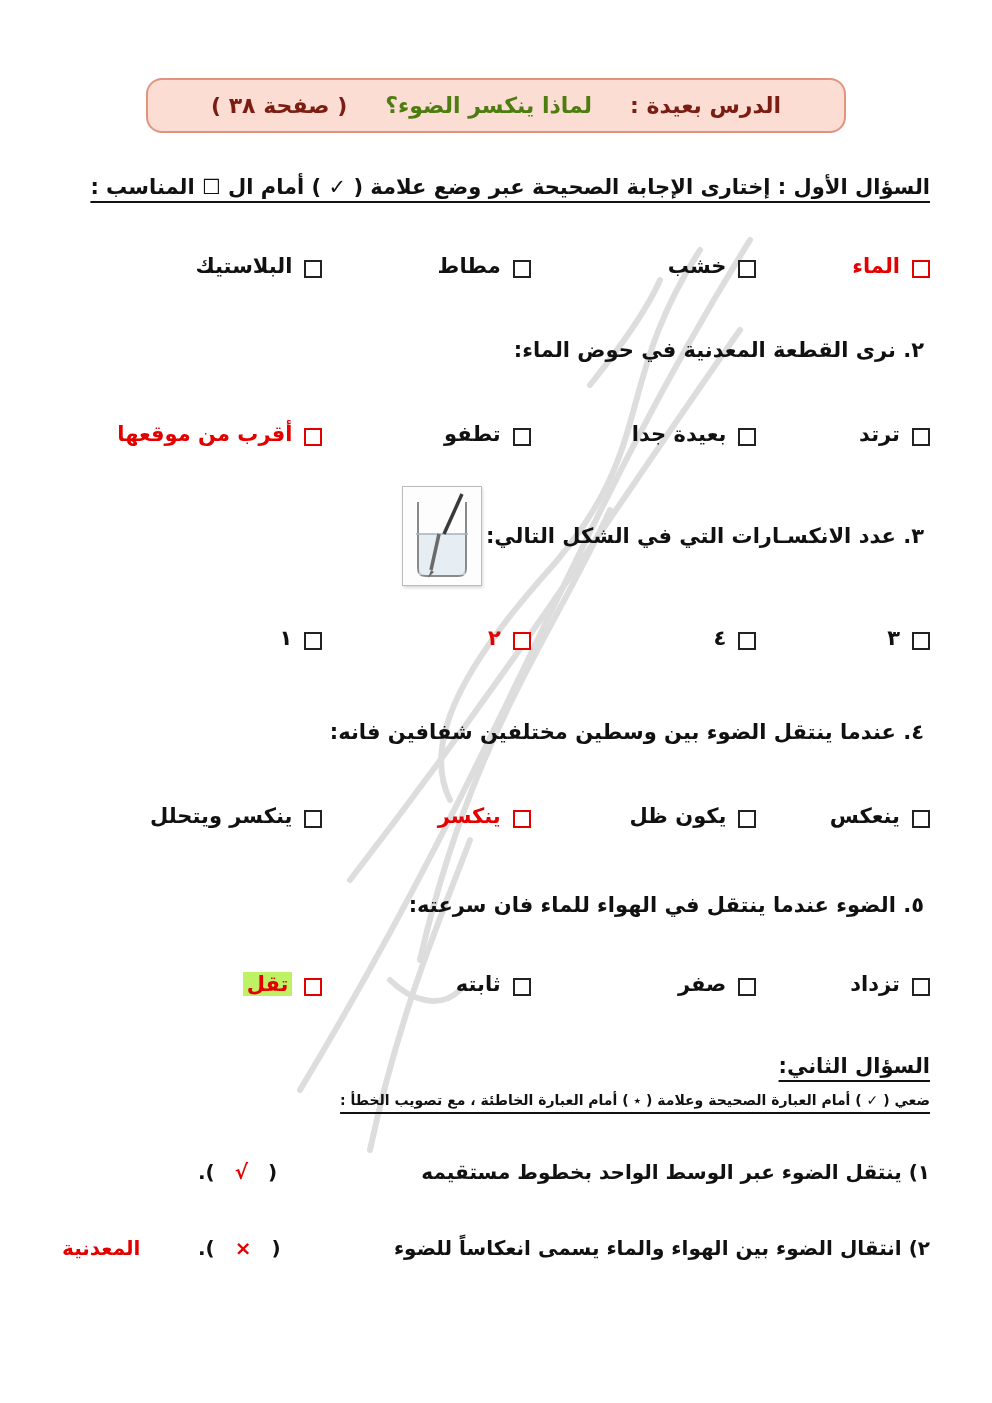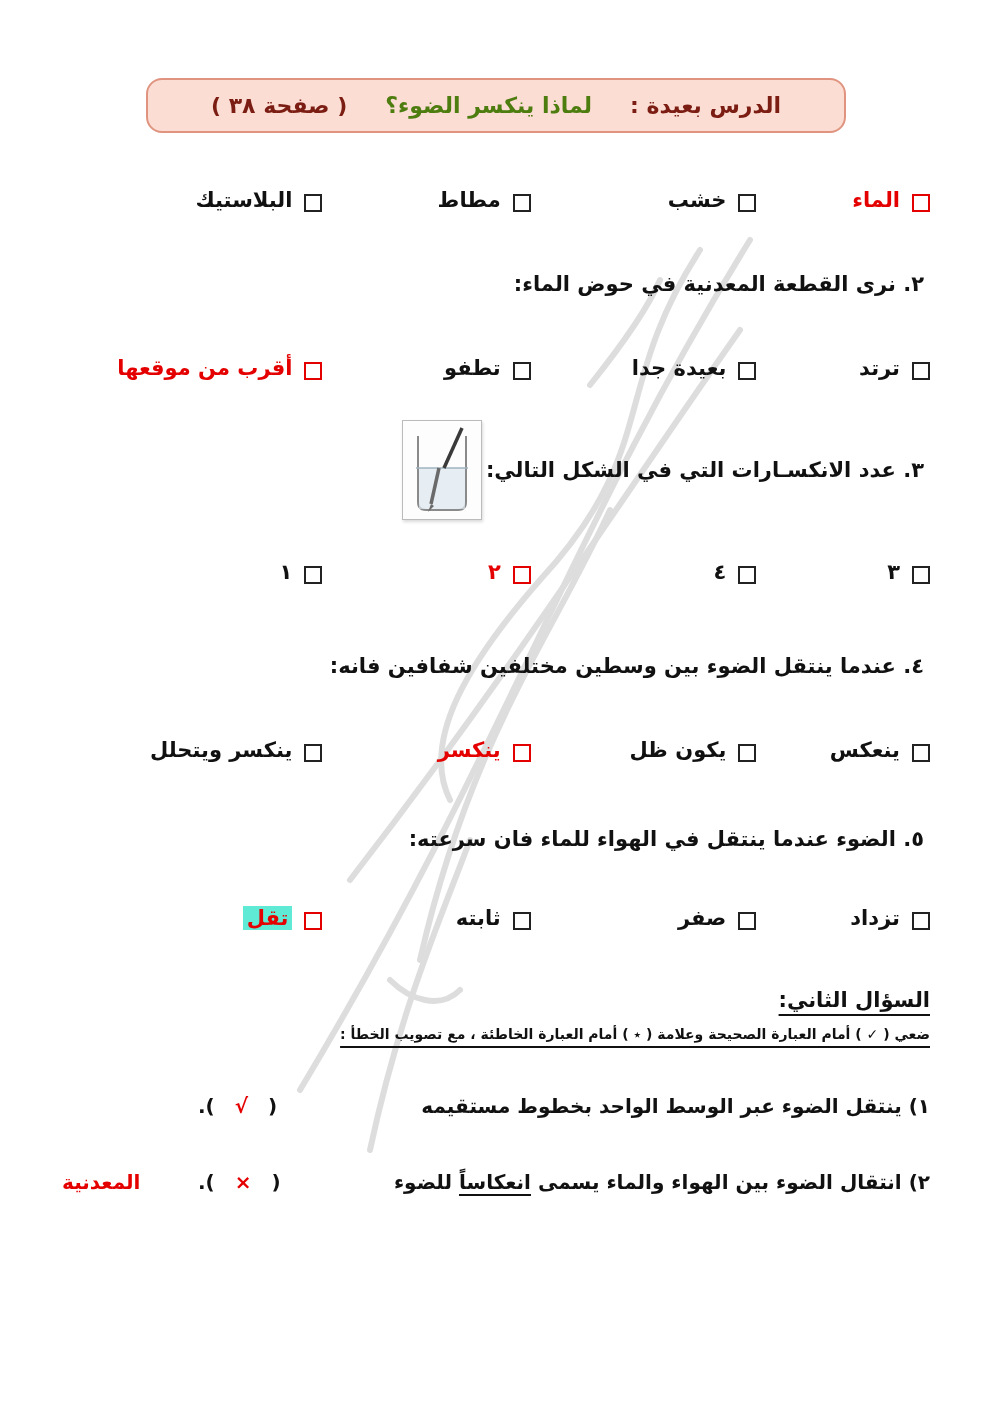--- a/index.html
+++ b/index.html
@@ -47,21 +47,21 @@
     font-size: 21px; font-weight: 700;
   }
   .opt { display: flex; align-items: flex-end; gap: 12px; }
   .cbox {
     width: 18px; height: 18px; flex: 0 0 18px;
     border: 2.5px solid #222222; background: #fff;
     display: inline-block;
   }
   .opt.correct { color: #e50000; }
   .opt.correct .cbox { border-color: #e50000; }
-  .opt .hl { background: #5eead4; padding: 0 4px; }
+  .opt .hl { background: #bef264; padding: 0 4px; }
 
   .q3-row { display: flex; align-items: center; gap: 4px; margin-top: 40px; }
   .figure-frame {
     width: 80px; height: 100px;
     border: 1px solid #bbbbbb;
     background: #fdfdfd;
     box-shadow: 1px 2px 3px rgba(0,0,0,.15);
     display: flex; align-items: center; justify-content: center;
   }
 
@@ -74,21 +74,21 @@
     margin-top: 14px;
     font-size: 14px; font-weight: 700;
     text-decoration: underline; text-underline-offset: 7px; text-decoration-thickness: 2px;
   }
 
   .stmt {
     display: flex; align-items: center;
     font-size: 20px; font-weight: 700;
     margin-top: 52px;
   }
-  .stmt .txt .u { text-decoration: underline; text-underline-offset: 5px; }
+  .stmt .txt .u { text-underline-offset: 5px; }
   .stmt .mark-group { margin-inline-start: auto; display: flex; align-items: center; }
   .stmt .mark { color: #e50000; padding: 0 20px; }
   .stmt .paren { color: #111; }
   .stmt .correction {
     color: #e50000; min-width: 110px; margin-inline-start: 26px; text-align: left;
   }
 
   .m40 { margin-top: 40px; } .m55 { margin-top: 55px; }
   .m60 { margin-top: 60px; } .m65 { margin-top: 65px; } .m70 { margin-top: 70px; }
 </style>
@@ -110,20 +110,21 @@
   </svg>
 
   <div class="content">
 
     <div class="title-box">
       <span class="t1">الدرس بعيدة :</span>
       <span class="t2">لماذا ينكسر الضوء؟</span>
       <span class="t3">( صفحة  ٣٨  )</span>
     </div>
 
+    <div class="sec-heading">السؤال الأول : إختارى الإجابة الصحيحة عبر وضع علامة ( ✓ ) أمام ال ☐ المناسب :</div>
 
     <div class="opt-row m55">
       <div class="opt correct">
         <span class="cbox"></span>
         <span>الماء</span>
       </div>
       <div class="opt">
         <span class="cbox"></span>
         <span>خشب</span>
       </div>

